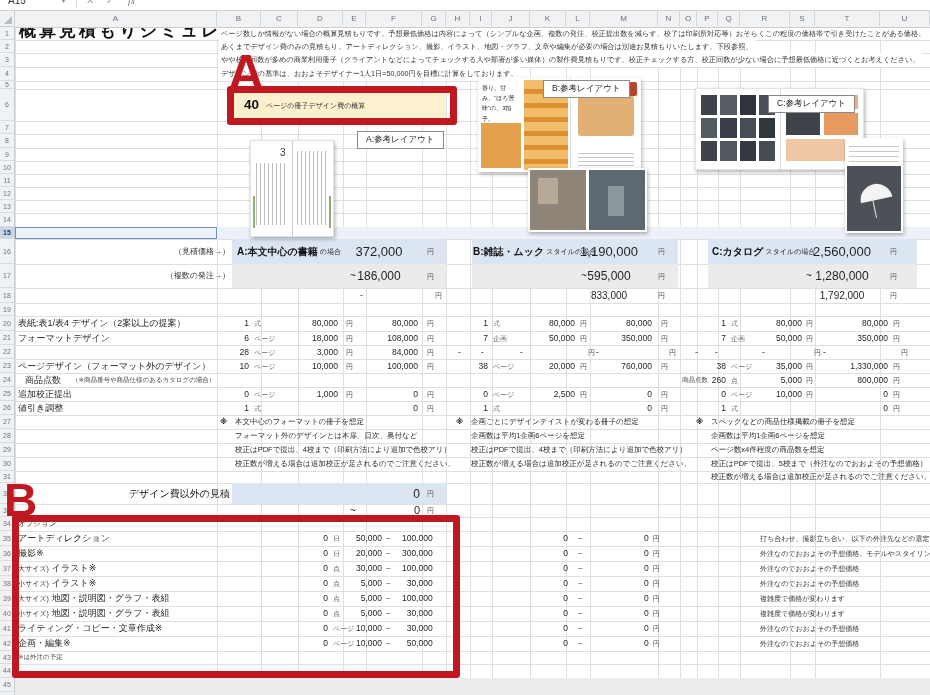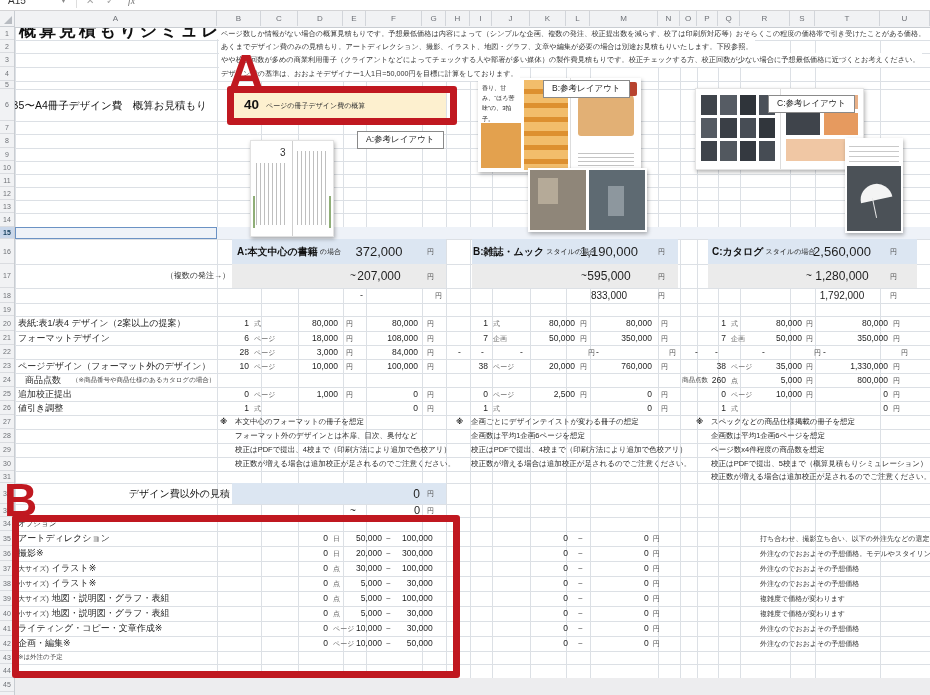--- a/index.html
+++ b/index.html
@@ -283,26 +283,26 @@
   <div class="laybox" style="left:357px;top:131px">A:参考レイアウト</div>
   <div class="laybox" style="left:543px;top:80px">B:参考レイアウト</div>
   <div class="laybox" style="left:768px;top:95px">C:参考レイアウト</div>
 
   <div class="cell title-cell">概算見積もりシミュレーション</div>
   <div class="cell r1 note-top">ページ数しか情報がない場合の概算見積もりです。予想最低価格は内容によって（シンプルな企画、複数の発注、校正提出数を減らす、校了は印刷所対応等）おそらくこの程度の価格帯で引き受けたことがある価格。</div>
   <div class="cell r3 note-top">やや校正回数が多めの商業利用冊子（クライアントなどによってチェックする人や部署が多い媒体）の製作費見積もりです。校正チェックする方、校正回数が少ない場合に予想最低価格に近づくとお考えください。</div>
   <div class="cell r2 note-top">あくまでデザイン費のみの見積もり。アートディレクション、撮影、イラスト、地図・グラフ、文章や編集が必要の場合は別途お見積もりいたします。下段参照。</div>
   <div class="cell r4 note-top">デザイン費の基準は、おおよそデザイナー1人1日=50,000円を目標に計算をしております。</div>
 
-  <div class="cell r6 rj h6lab">B5〜A4冊子デザイン費　概算お見積もり</div>
   <div class="cell r6 h6val">
       <span class="n">40</span>
     </div>
   <div class="cell r6 h6suf">ページの冊子デザイン費の概算</div>
 
+  <div class="cell r16 rj plab">（見積価格→）</div>
   <div class="cell r17 rj plab">（複数の発注→）</div>
 
   <div class="cell r16 sa">
       <span class="sname">A:本文中心の書籍</span>
       <span class="ssuf">の場合</span>
     </div>
   <div class="cell r16 va f13">
       <span class="v">372,000</span>
       <span class="y">円</span>
     </div>
@@ -318,21 +318,21 @@
       <span class="sname">C:カタログ</span>
       <span class="ssuf">スタイルの場合</span>
     </div>
   <div class="cell r16 vc f13">
       <span class="v">2,560,000</span>
       <span class="y">円</span>
     </div>
 
   <div class="cell r17 tla tld">~</div>
   <div class="cell r17 va f12">
-      <span class="v">207,000</span>
+      <span class="v">186,000</span>
       <span class="y">円</span>
     </div>
   <div class="cell r17 tlb tld">~</div>
   <div class="cell r17 vb f12">
       <span class="v">595,000</span>
       <span class="y">円</span>
     </div>
   <div class="cell r17 tlc tld">~</div>
   <div class="cell r17 vc f12">
       <span class="v">1,280,000</span>
@@ -576,21 +576,21 @@
   <div class="cell r30 na ntext">校正数が増える場合は追加校正が足されるのでご注意ください。</div>
   <div class="cell r27 mb nmark">※</div>
   <div class="cell r27 nbx ntext">企画ごとにデザインテイストが変わる冊子の想定</div>
   <div class="cell r28 nbx ntext">企画数は平均1企画6ページを想定</div>
   <div class="cell r29 nbx ntext">校正はPDFで提出、4校まで（印刷方法により追加で色校アリ）</div>
   <div class="cell r30 nbx ntext">校正数が増える場合は追加校正が足されるのでご注意ください。</div>
   <div class="cell r27 mc nmark">※</div>
   <div class="cell r27 ncx ntext">スペックなどの商品仕様掲載の冊子を想定</div>
   <div class="cell r28 ncx ntext">企画数は平均1企画6ページを想定</div>
   <div class="cell r29 ncx ntext">ページ数x4件程度の商品数を想定</div>
-  <div class="cell r30 ncx ntext">校正はPDFで提出、5校まで（概算見積もりシミュレーション）</div>
+  <div class="cell r30 ncx ntext">校正はPDFで提出、5校まで（外注なのでおおよその予想価格）</div>
   <div class="cell r31 ncx ntext">校正数が増える場合は追加校正が足されるのでご注意ください。</div>
 
   <div class="cell r32 rj h32lab">デザイン費以外の見積</div>
   <div class="cell r32 v32">
       <span class="v2">0</span>
       <span class="y">円</span>
     </div>
   <div class="cell r33 tld" style="left:350px">~</div>
   <div class="cell r33 v32 v33">
       <span class="v2">0</span>

